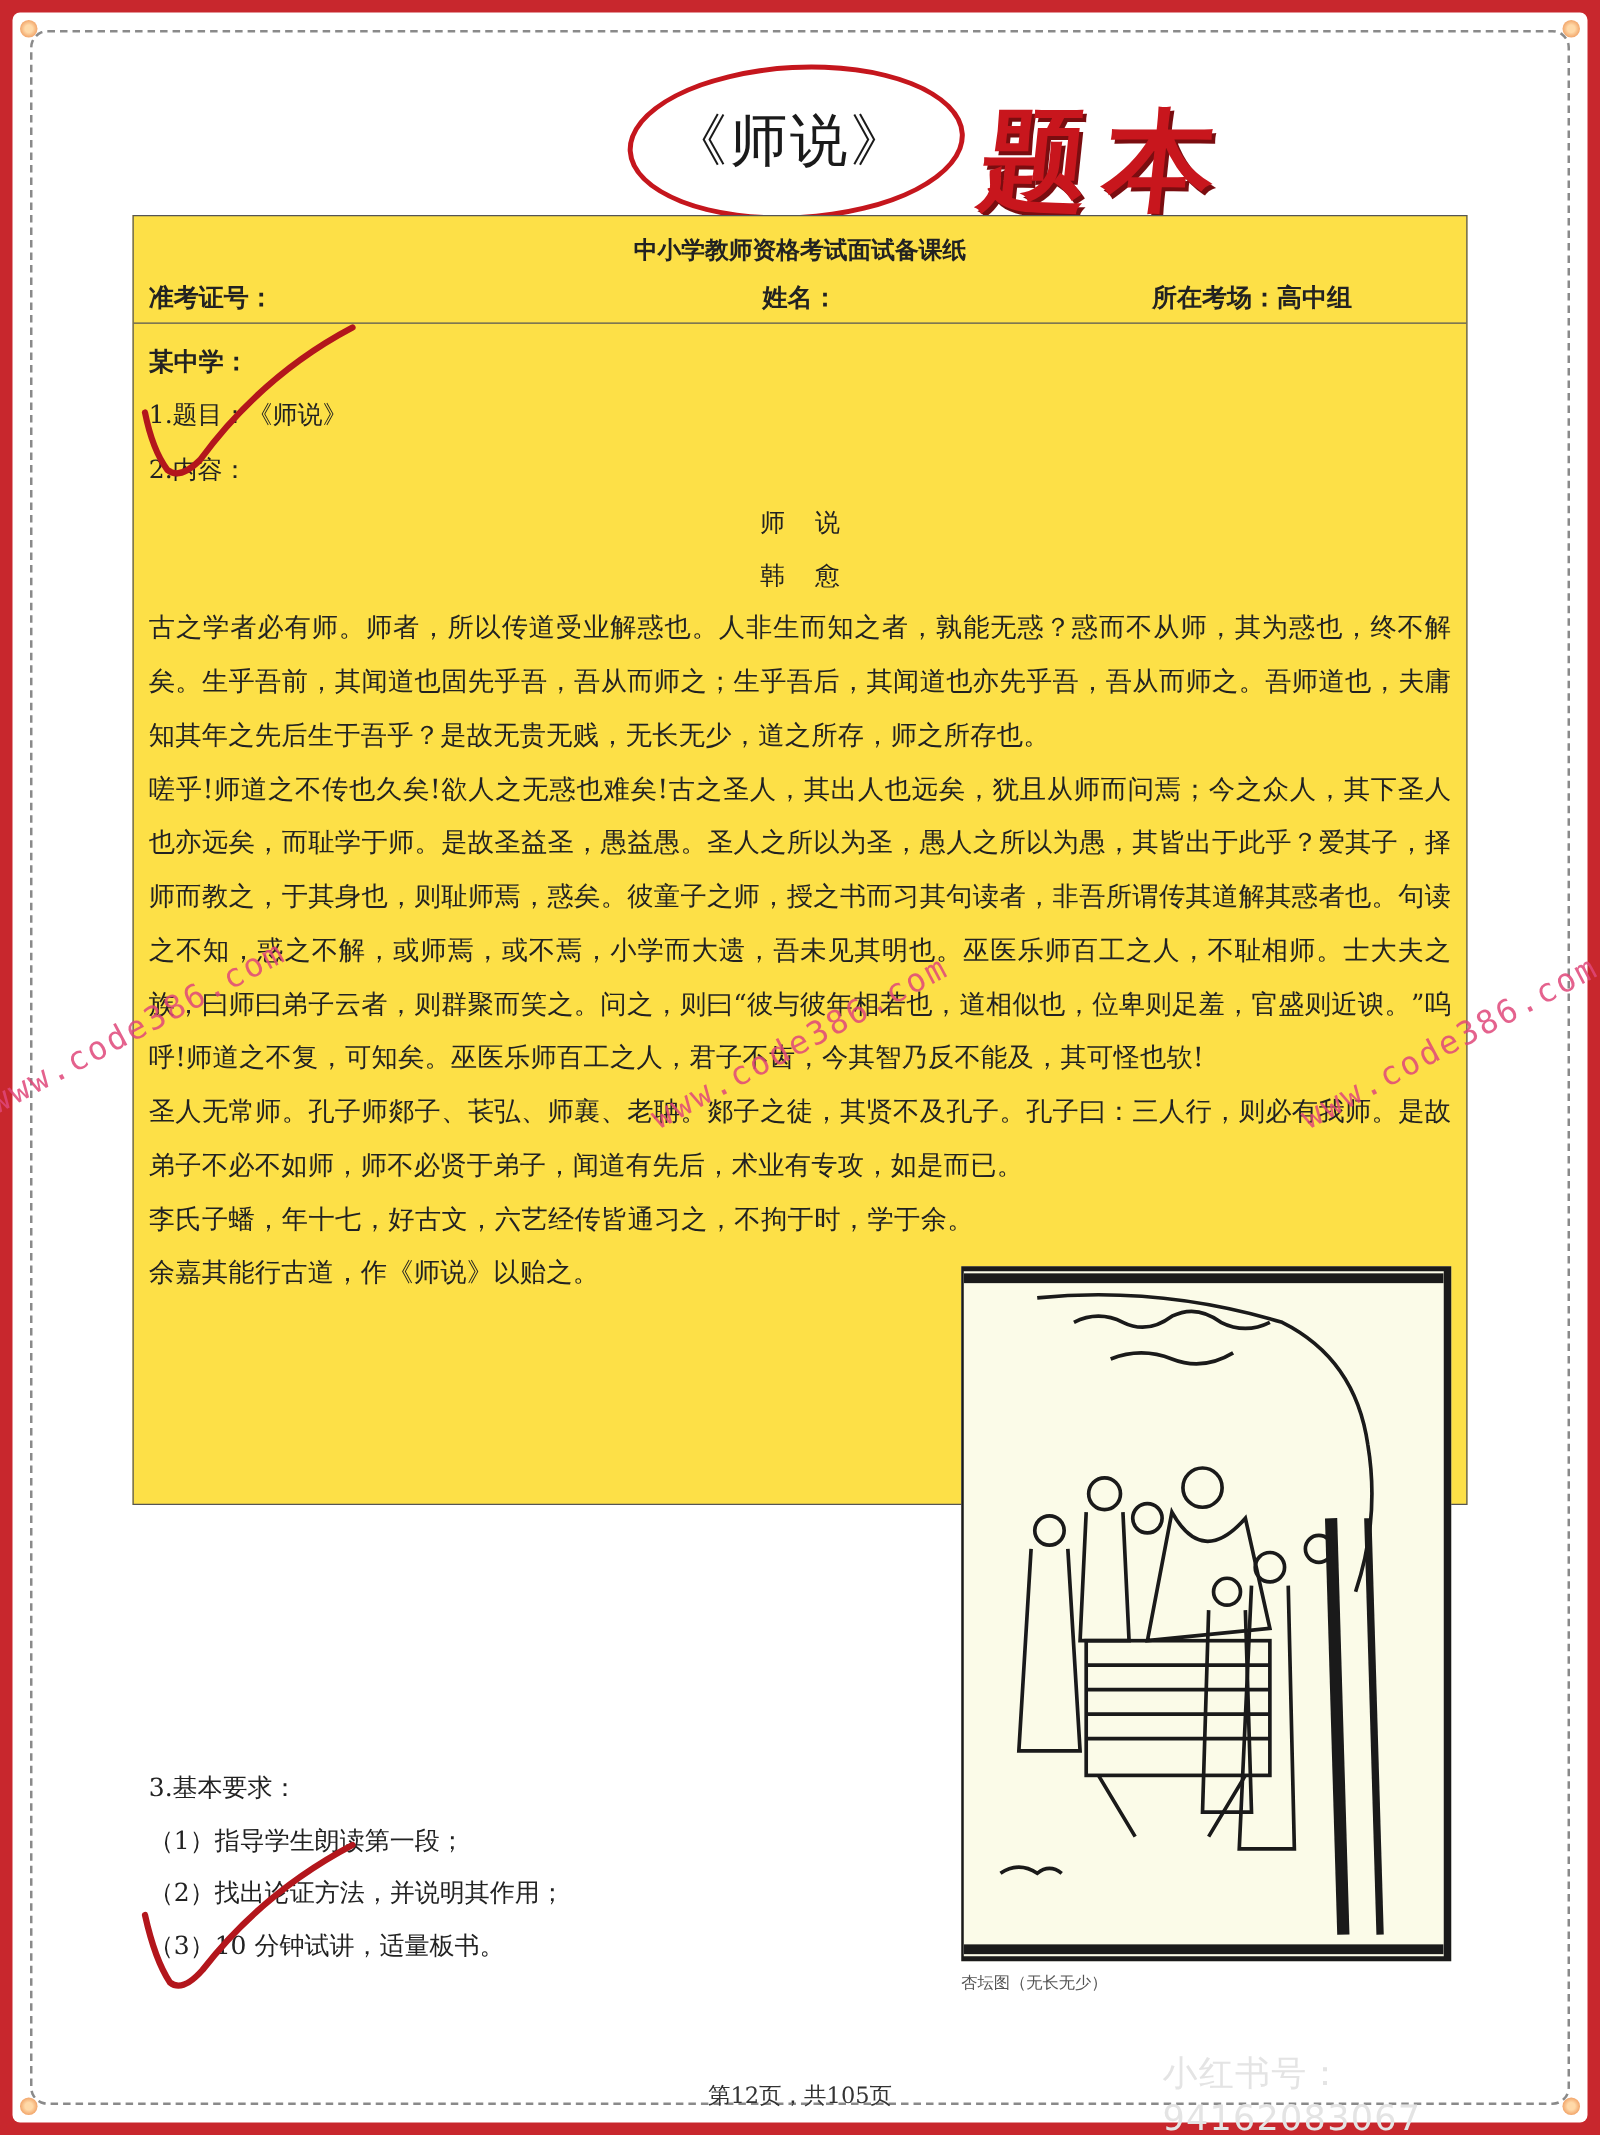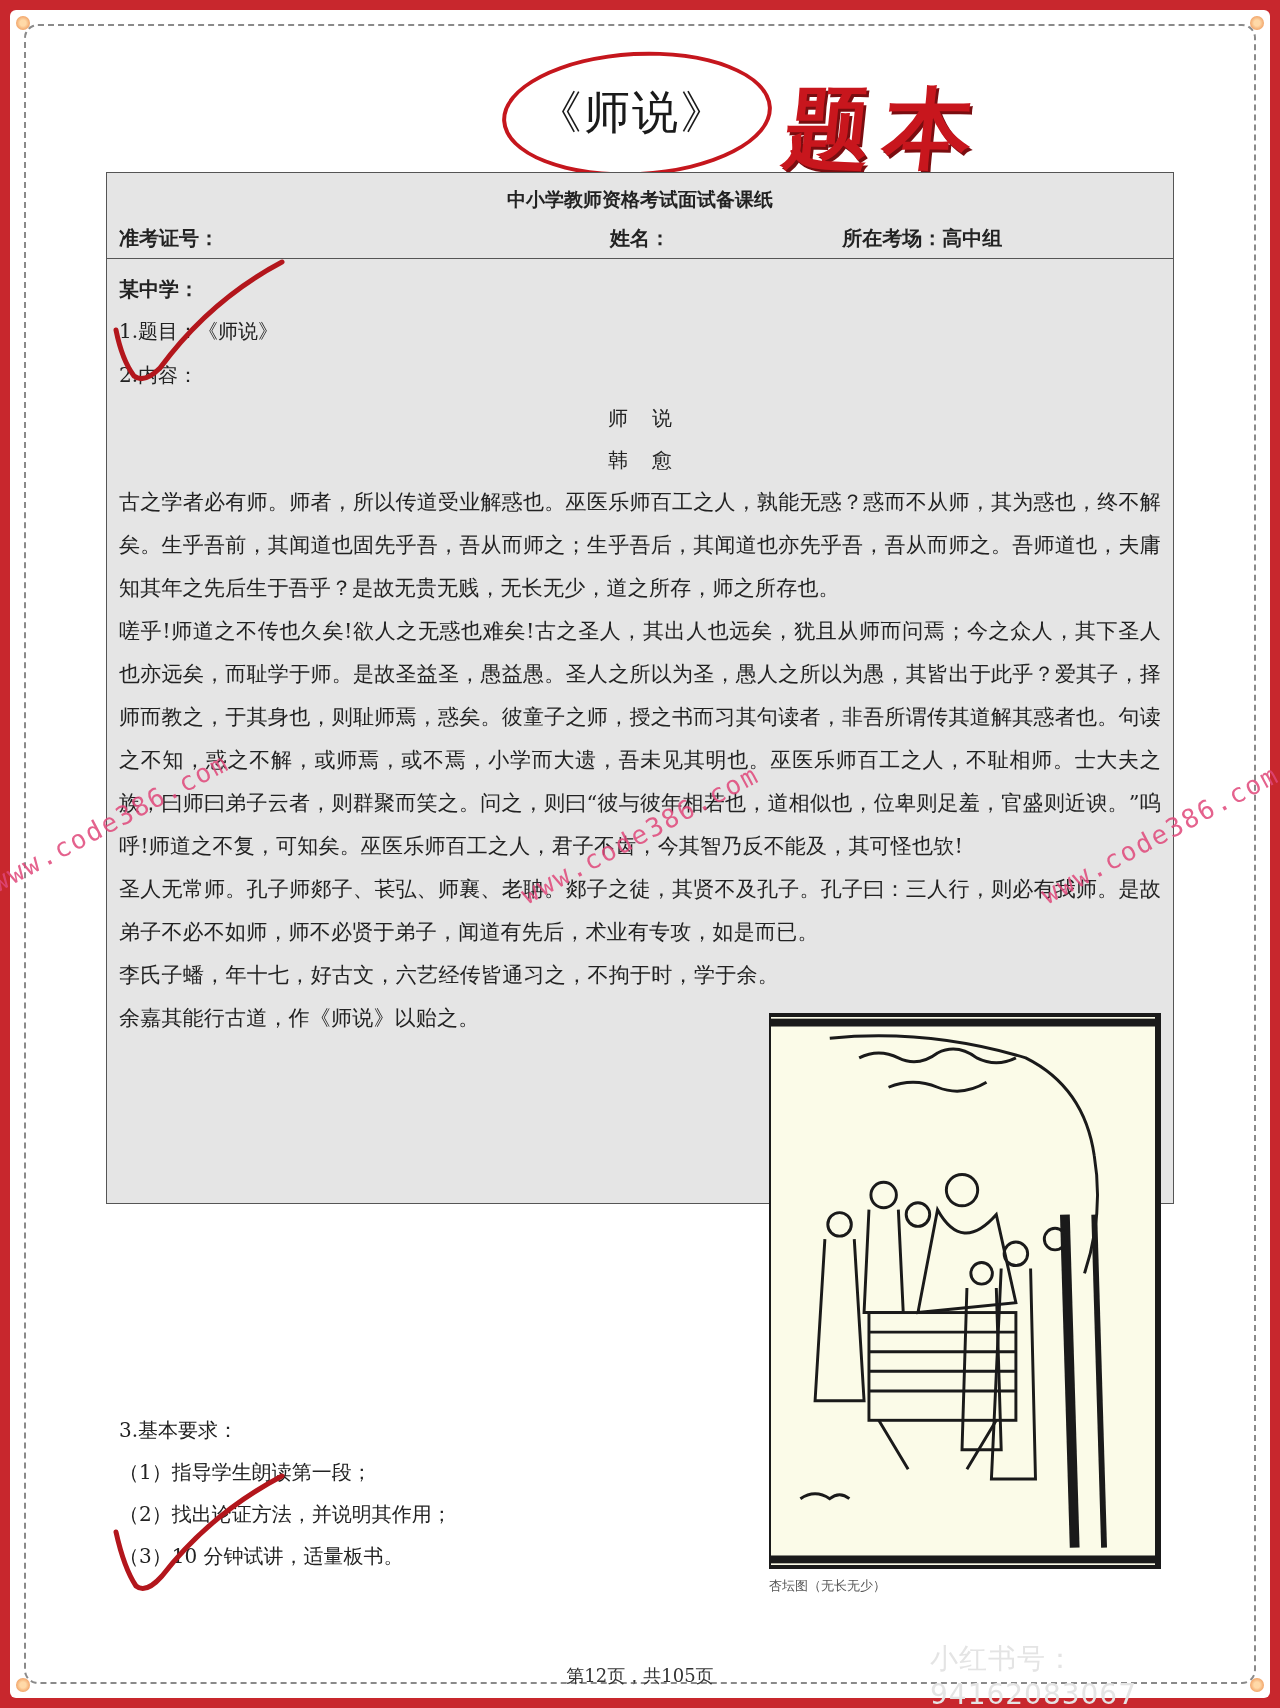--- a/index.html
+++ b/index.html
@@ -42,38 +42,38 @@
     font-size: 88px; font-weight: bold; color: #c8161d;
     letter-spacing: 12px;
     text-shadow: 3px 3px 0 #7a0d10;
     transform: skew(-6deg);
   }
 
   
   .sheet {
     position: absolute; left: 106px; top: 172px; width: 1068px; height: 1032px;
     border: 1.5px solid #555;
-    background: #e5e5e5;
+    background: #fde047;
   }
   .sheet-header {
     border-bottom: 1.5px solid #555; height: 86px; position: relative;
   }
   .sheet-title {
     position: absolute; top: 14px; left: 0; right: 0; text-align: center;
     font-family: "DejaVu Sans", "Liberation Sans", sans-serif;
     font-weight: bold; font-size: 19px;
   }
   .sheet-row {
     position: absolute; top: 52px; left: 12px; right: 12px;
     display: flex; justify-content: space-between;
     font-family: "DejaVu Sans", "Liberation Sans", sans-serif; font-weight: bold; font-size: 20px; gap: 43px;
   }
   .sheet-row span { flex: 1; }
   .sheet-row .c { text-align: center; }
-  .sheet-row .r { text-align: left; }
+  .sheet-row .r { text-align: center; }
 
   .sheet-body { padding: 10px 12px 0 12px; position: relative; }
   .info-row {
     display: flex; justify-content: space-between;
     font-family: "DejaVu Sans", "Liberation Sans", sans-serif; font-weight: bold; font-size: 20px;
     height: 40px; line-height: 40px; gap: 36px;
   }
   .line { font-size: 20px; height: 44px; line-height: 44px; }
   .center-line { text-align: center; letter-spacing: 24px; font-size: 20px; height: 42px; line-height: 42px; padding-left: 24px; }
   .para { font-size: 21px; line-height: 43px; text-align: justify; letter-spacing: 0.2px; }
@@ -136,21 +136,21 @@
   </div>
 
   <div class="sheet-body">
     <div class="info-row">
       <span>某中学：</span>
     </div>
     <div class="line">1.题目：《师说》</div>
     <div class="line">2.内容：</div>
     <div class="center-line">师说</div>
     <div class="center-line">韩愈</div>
-    <p class="para">古之学者必有师。师者，所以传道受业解惑也。巫医乐师百工之人，孰能无惑？惑而不从师，其为惑也，终不解矣。生乎吾前，其闻道也固先乎吾，吾从而师之；生乎吾后，其闻道也亦先乎吾，吾从而师之。吾师道也，夫庸知其年之先后生于吾乎？是故无贵无贱，无长无少，道之所存，师之所存也。</p>
+    <p class="para">古之学者必有师。师者，所以传道受业解惑也。人非生而知之者，孰能无惑？惑而不从师，其为惑也，终不解矣。生乎吾前，其闻道也固先乎吾，吾从而师之；生乎吾后，其闻道也亦先乎吾，吾从而师之。吾师道也，夫庸知其年之先后生于吾乎？是故无贵无贱，无长无少，道之所存，师之所存也。</p>
     <p class="para">嗟乎!师道之不传也久矣!欲人之无惑也难矣!古之圣人，其出人也远矣，犹且从师而问焉；今之众人，其下圣人也亦远矣，而耻学于师。是故圣益圣，愚益愚。圣人之所以为圣，愚人之所以为愚，其皆出于此乎？爱其子，择师而教之，于其身也，则耻师焉，惑矣。彼童子之师，授之书而习其句读者，非吾所谓传其道解其惑者也。句读之不知，惑之不解，或师焉，或不焉，小学而大遗，吾未见其明也。巫医乐师百工之人，不耻相师。士大夫之族，曰师曰弟子云者，则群聚而笑之。问之，则曰“彼与彼年相若也，道相似也，位卑则足羞，官盛则近谀。”呜呼!师道之不复，可知矣。巫医乐师百工之人，君子不齿，今其智乃反不能及，其可怪也欤!</p>
     <p class="para">圣人无常师。孔子师郯子、苌弘、师襄、老聃。郯子之徒，其贤不及孔子。孔子曰：三人行，则必有我师。是故弟子不必不如师，师不必贤于弟子，闻道有先后，术业有专攻，如是而已。</p>
     <p class="para para-narrow">李氏子蟠，年十七，好古文，六艺经传皆通习之，不拘于时，学于余。余嘉其能行古道，作《师说》以贻之。</p>
   </div>
 
   <div class="illustration">
     <svg viewBox="0 0 392 556">
       <g fill="none" stroke="#1a1a1a" stroke-width="3">
         <path d="M60 20 Q160 10 260 40 Q320 70 330 140 Q340 200 320 260"></path>
         <path d="M90 40 q20 -10 40 0 q20 10 40 -5 q20 -10 40 5 q20 10 40 0"></path>

